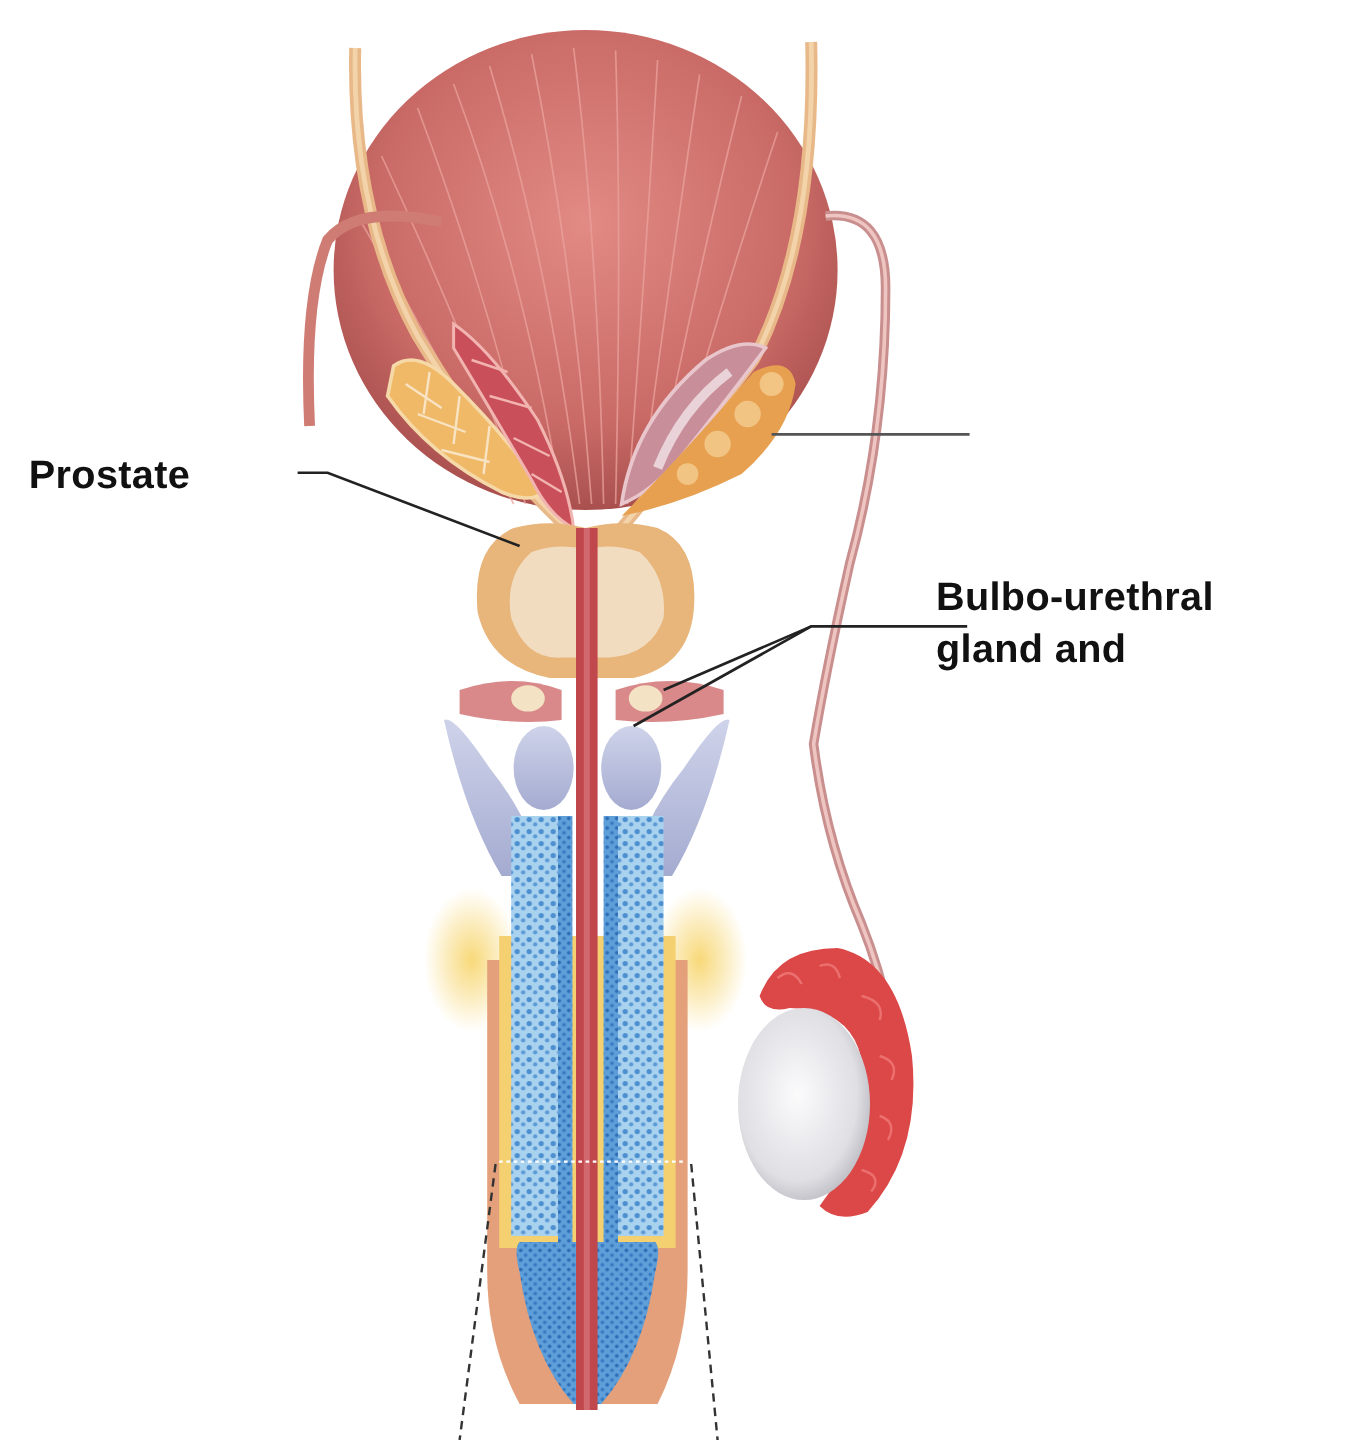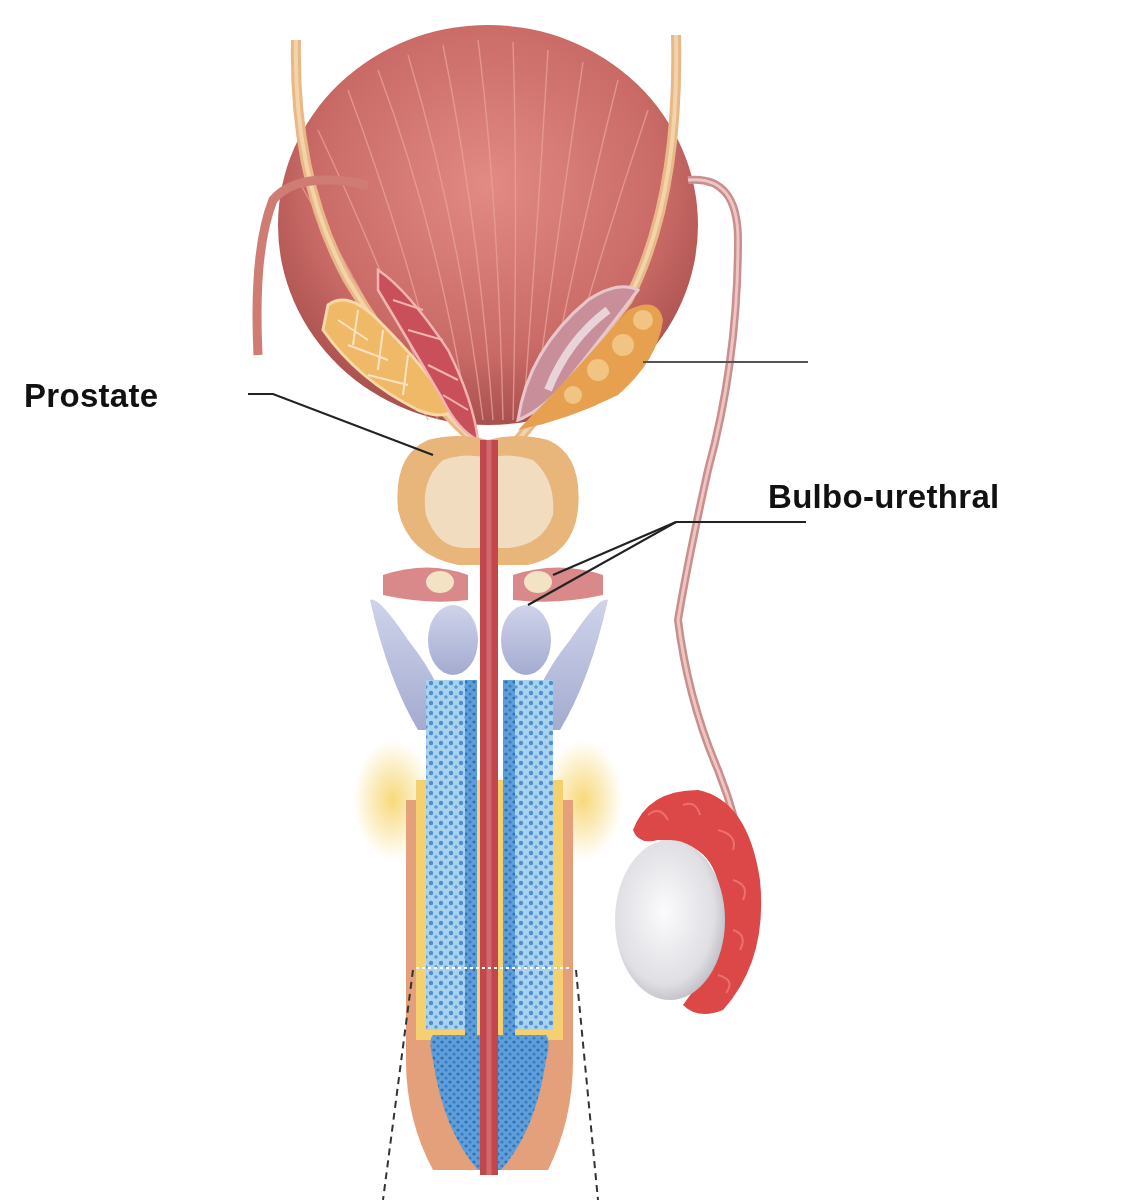--- a/index.html
+++ b/index.html
@@ -11,21 +11,21 @@
     font-weight: 700;
     color: #111111;
     font-size: 33px;
     line-height: 44px;
     letter-spacing: 0.3px;
     white-space: nowrap;
   }
   #label-prostate { left: 24px; top: 374px; }
   #label-seminal { left: 762px; top: 342px; }
   #label-bulbo { left: 768px; top: 475px; }
-  #label-bulbo span { display: block; }
+  #label-bulbo span { display: block; margin-left: 12px; }
 </style>
 </head>
 <body>
 
 <div id="stage">
   <svg width="1123" height="1200" viewBox="0 0 1123 1200" xmlns="http://www.w3.org/2000/svg">
     <defs>
       <radialGradient id="bladderGrad" cx="50%" cy="40%" r="60%">
         <stop offset="0%" stop-color="#e28a84"></stop>
         <stop offset="70%" stop-color="#c96a66"></stop>
@@ -183,14 +183,15 @@
       <polyline points="200,394 225,394 385,455"></polyline>
       <polyline points="760,362 595,362" stroke="#555"></polyline>
       <polyline points="758,522 628,522 480,605"></polyline>
       <polyline points="628,522 505,575"></polyline>
     </g>
   </svg>
 
   <div id="label-prostate" class="label">Prostate</div>
   <div id="label-bulbo" class="label">
     <span>Bulbo-urethral</span>
+    <span>gland and</span>
   </div>
 </div>
 
 </body></html>

